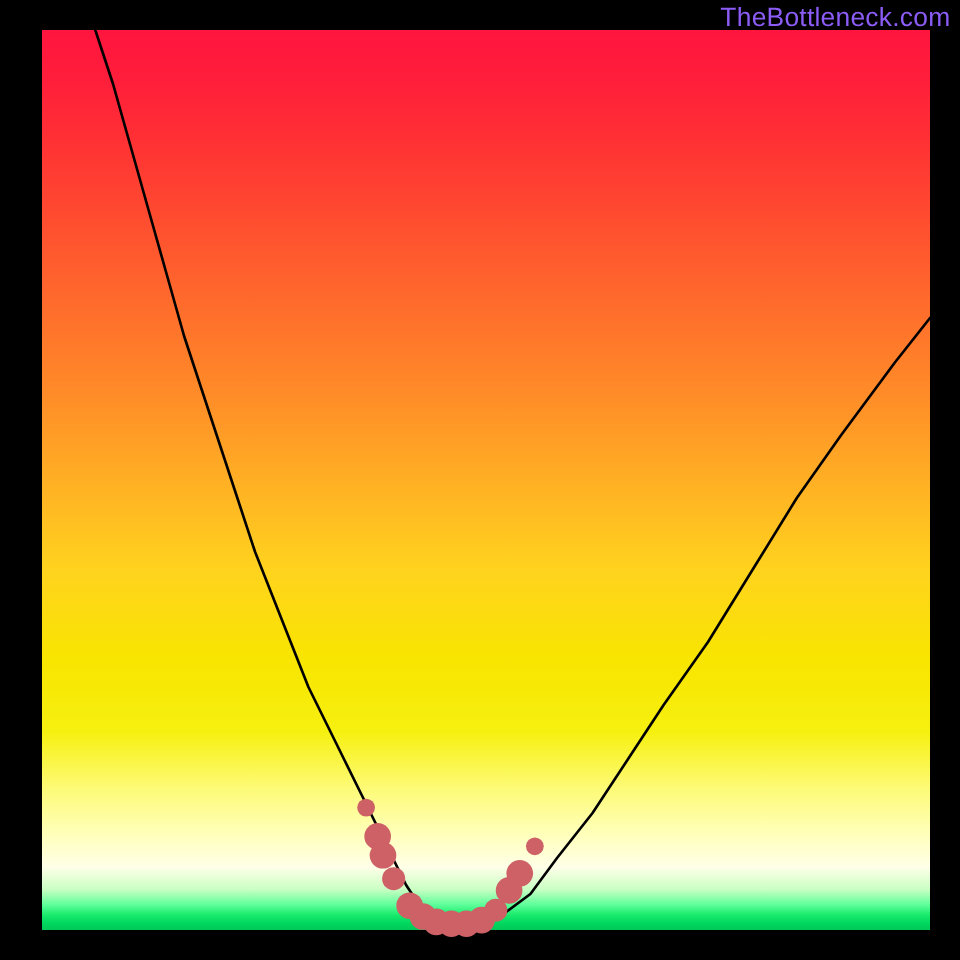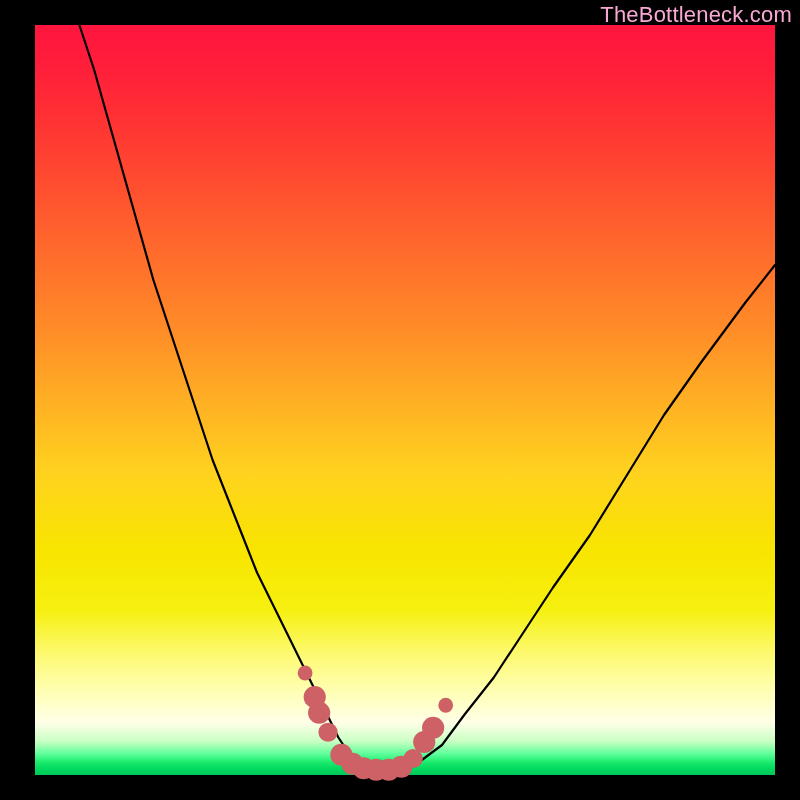--- a/index.html
+++ b/index.html
@@ -50,21 +50,21 @@
     left: 0;
     top: 0;
     width: 740px;
     height: 750px;
     overflow: visible;
   }
   .watermark {
     position: absolute;
     top: 2px;
     right: 8px;
-    color: #f9a8d4;
+    color: #8b5cf6;
     font-size: 22px;
     font-weight: 500;
     letter-spacing: 0.2px;
   }
 </style>
 </head>
 <body>
 
 <div class="stage">
   <div class="watermark">TheBottleneck.com</div>

